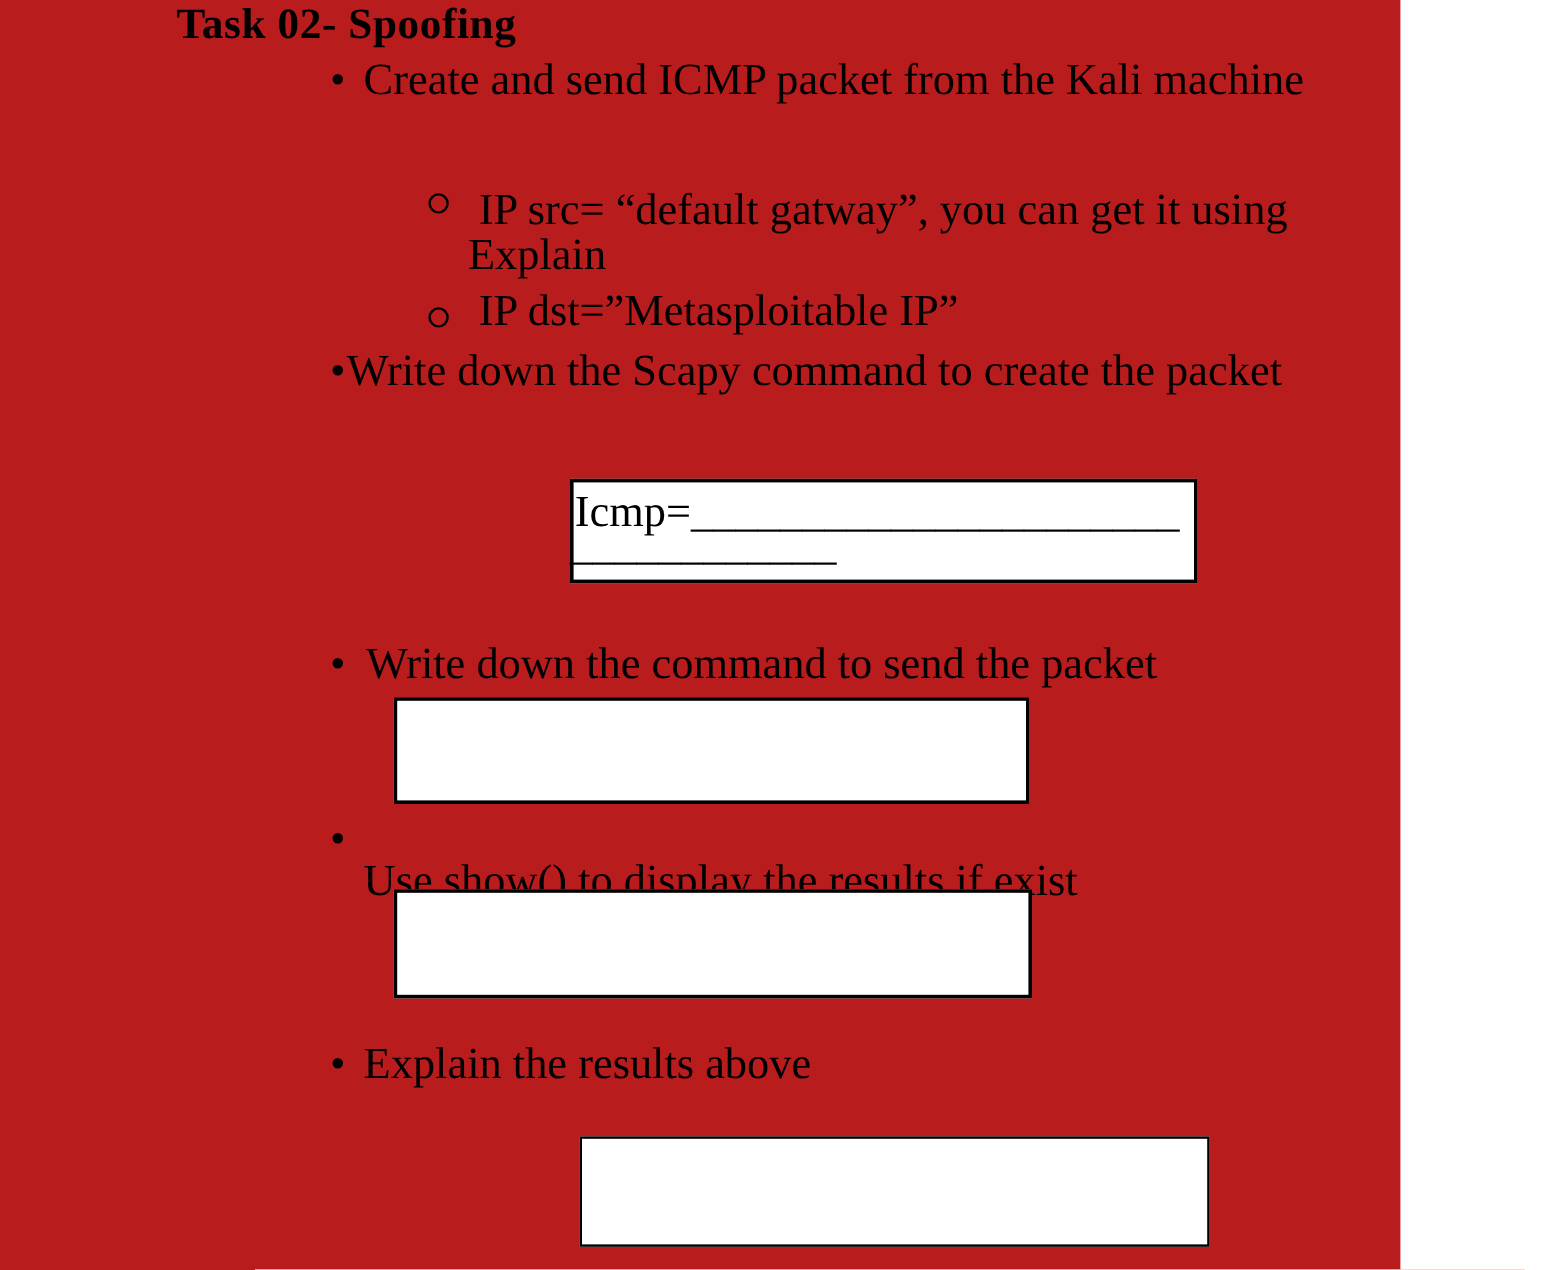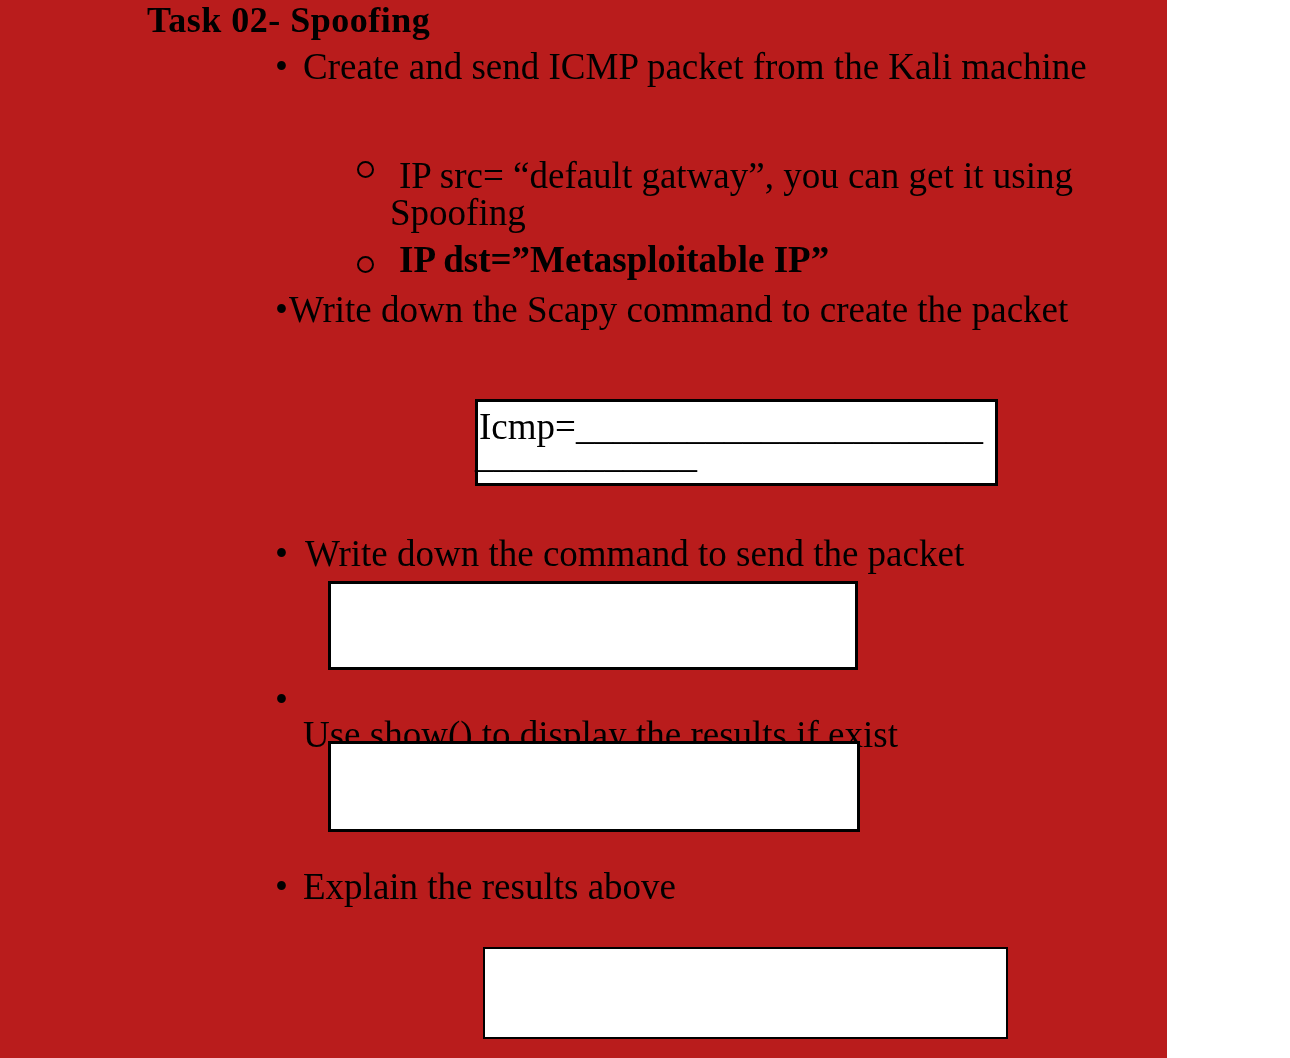--- a/index.html
+++ b/index.html
@@ -44,24 +44,24 @@
 
 <div class="page">
 
   <span class="line title" style="left:147px; top:2px;">Task 02- Spoofing</span>
 
   <span class="line" style="left:275px; top:48px;">•</span>
   <span class="line" style="left:303px; top:48px;">Create and send ICMP packet from the Kali machine</span>
 
   <div class="circle-marker" style="left:357px; top:161px;"></div>
   <span class="line" style="left:399px; top:157px;">IP src= “default gatway”, you can get it using</span>
-  <span class="line" style="left:390px; top:194px;">Spoofing</span>
+  <span class="line" style="left:390px; top:194px;">Explain</span>
 
   <div class="circle-marker" style="left:357px; top:256px;"></div>
-  <span class="line" style="left:399px; top:241px;font-weight:bold;">IP dst=”Metasploitable IP”</span>
+  <span class="line" style="left:399px; top:241px;">IP dst=”Metasploitable IP”</span>
 
   <span class="line" style="left:275px; top:291px;">•</span>
   <span class="line" style="left:289px; top:291px;">Write down the Scapy command to create the packet</span>
 
   <div class="abox" style="left:475px; top:399px; width:517px; height:81px;"></div>
   <span class="line" style="left:479px; top:408px;"><span>Icmp=</span><span>______________________</span></span>
   <span class="line" style="left:475px; top:436px;">____________</span>
 
   <span class="line" style="left:275px; top:535px;">•</span>
   <span class="line" style="left:305px; top:535px;">Write down the command to send the packet</span>

